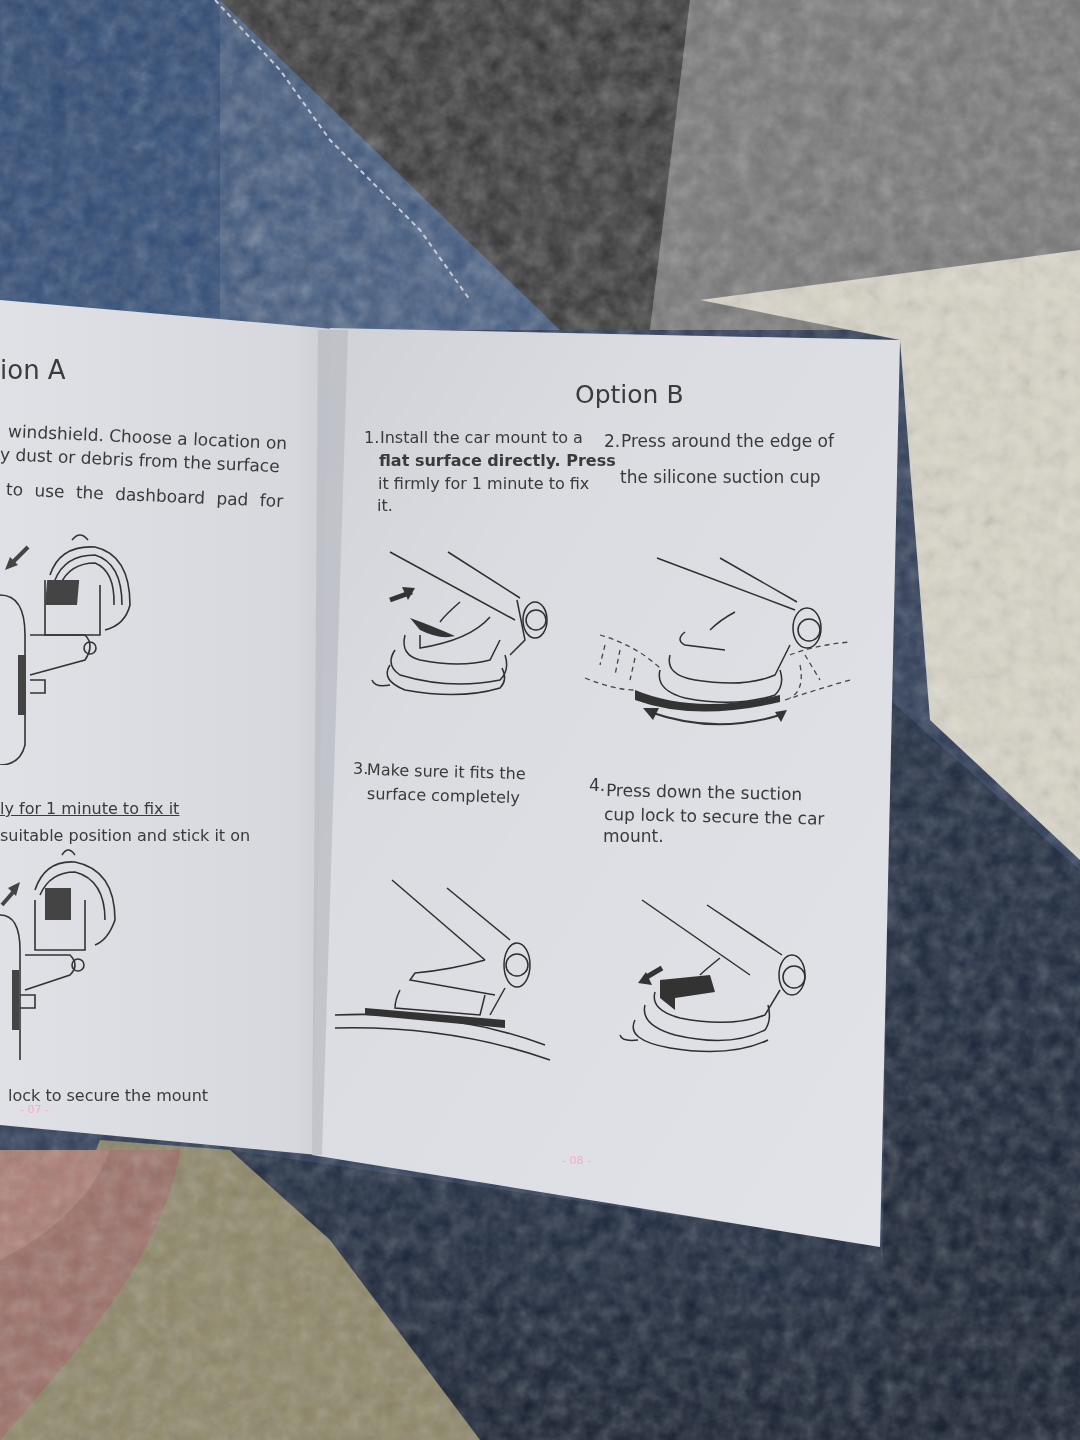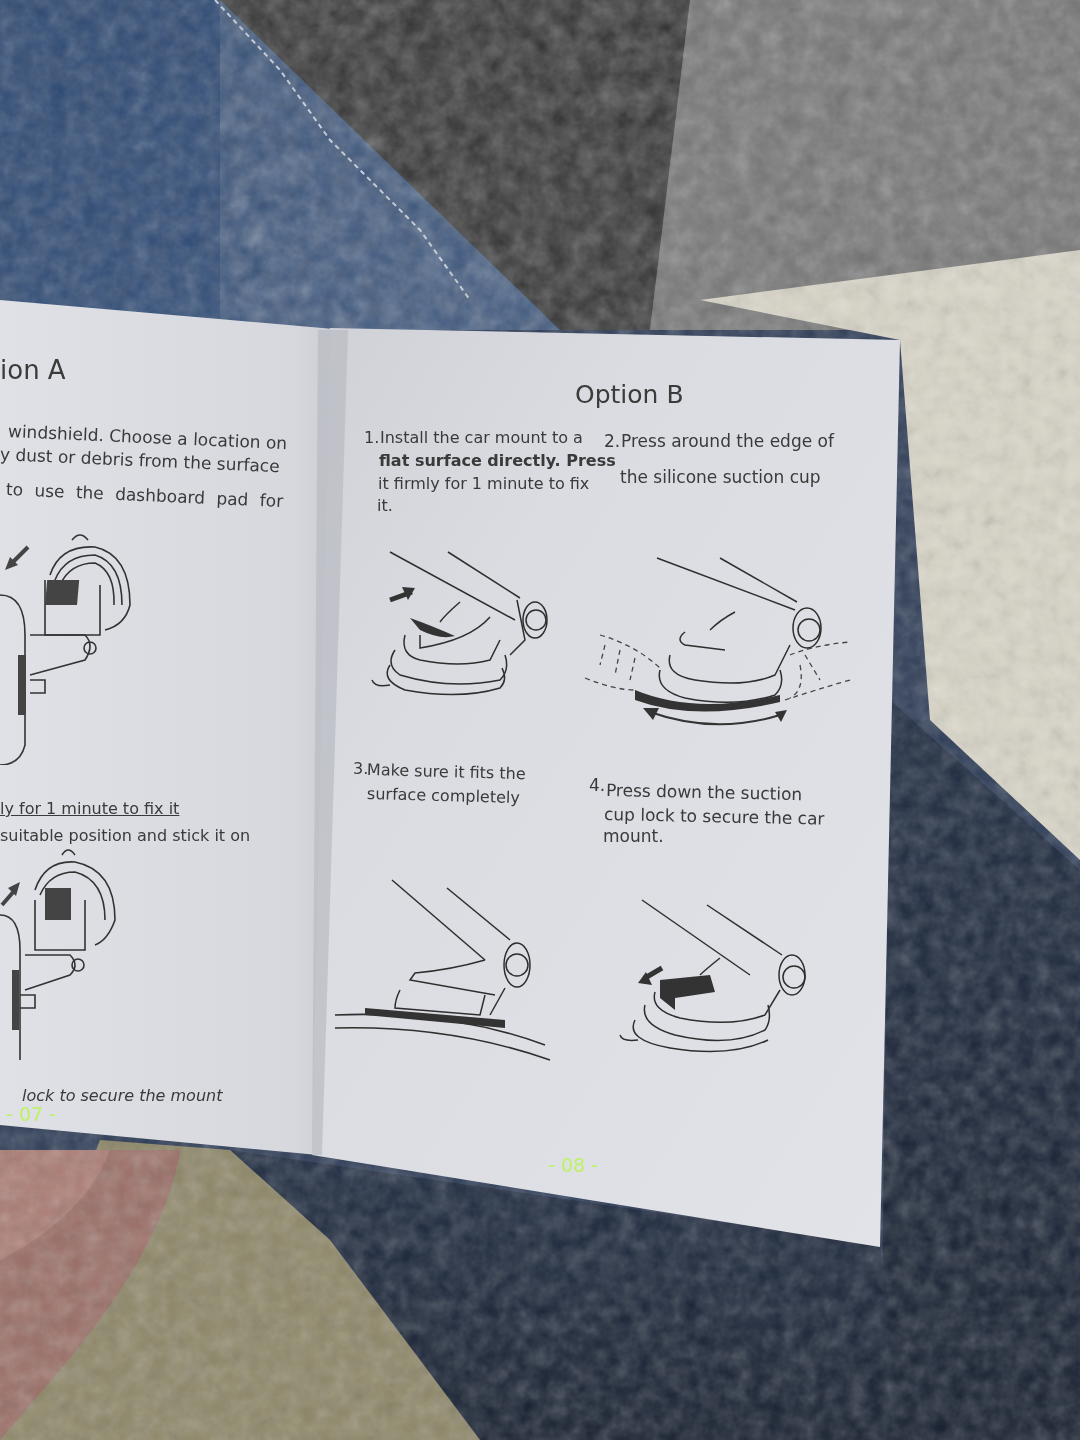--- a/index.html
+++ b/index.html
@@ -3,21 +3,21 @@
 <meta charset="utf-8">
 <style>
   html,body{margin:0;padding:0;}
   body{width:1080px;height:1440px;position:relative;overflow:hidden;background:#2b3a55;font-family:"Liberation Sans",sans-serif;}
   
   #bg-svg{position:absolute;left:0;top:0;width:1080px;height:1440px;}
   .txt{position:absolute;color:#3a3a3a;font-family:"DejaVu Sans",sans-serif;white-space:nowrap;}
   .heading{font-size:25px;color:#3b3b3b;}
   .body16{font-size:16px;line-height:22px;}
   .body17{font-size:17px;line-height:23px;}
-  .pagenum{font-size:19px;color:#bef264;}
+  .pagenum{font-size:11px;color:#f9a8d4;margin-left:14px;}
   .illus{position:absolute;}
 </style>
 </head>
 <body>
 
 <svg id="bg-svg" viewBox="0 0 1080 1440" xmlns="http://www.w3.org/2000/svg">
   <defs>
     <filter id="noise" x="0" y="0" width="100%" height="100%">
       <feTurbulence type="fractalNoise" baseFrequency="0.06" numOctaves="3" seed="3" result="n"></feTurbulence>
       <feColorMatrix type="saturate" values="0"></feColorMatrix>
@@ -80,21 +80,21 @@
 
   <polygon points="318,330 348,330 322,1155 312,1155" fill="#b9bbc2" opacity="0.7"></polygon>
 </svg>
 
 <div class="txt heading" style="left:0;top:355px;font-size:26px;">ion A</div>
 <div class="txt body17" style="left:8px;top:420px;transform:rotate(2.5deg);transform-origin:left;">windshield. Choose a location on</div>
 <div class="txt body17" style="left:0;top:443px;transform:rotate(2.5deg);transform-origin:left;">y dust or debris from the surface</div>
 <div class="txt body17" style="left:6px;top:478px;transform:rotate(2.5deg);transform-origin:left;word-spacing:6px;">to  use  the  dashboard  pad  for</div>
 <div class="txt body16" style="left:0;top:777px;margin-top:48px;">suitable position and stick it on</div>
 <div class="txt body16" style="left:0;top:798px;text-decoration:underline;">ly for 1 minute to fix it</div>
-<div class="txt body16" style="left:22px;top:1085px;font-style:italic;">lock to secure the mount</div>
+<div class="txt body16" style="left:8px;top:1085px;">lock to secure the mount</div>
 <div class="txt pagenum" style="left:6px;top:1103px;">- 07 -</div>
 
 <svg class="illus" style="left:0;top:525px;" width="160" height="240" viewBox="0 0 160 240">
   <g fill="none" stroke="#333" stroke-width="1.6">
     <path d="M72,15 Q80,5 88,15 M50,50 Q60,20 95,22 Q130,30 130,80 Q125,100 105,105"></path>
     <path d="M55,55 Q65,30 95,30 Q122,38 122,80"></path>
     <path d="M60,60 Q70,38 95,38 Q115,46 114,80"></path>
     <path d="M45,55 L45,110 L100,110 L100,60"></path>
     <path d="M0,70 Q25,70 25,110 L25,220 Q20,240 0,240"></path>
     <path d="M30,110 L85,110 Q95,120 85,135 L30,150"></path>

